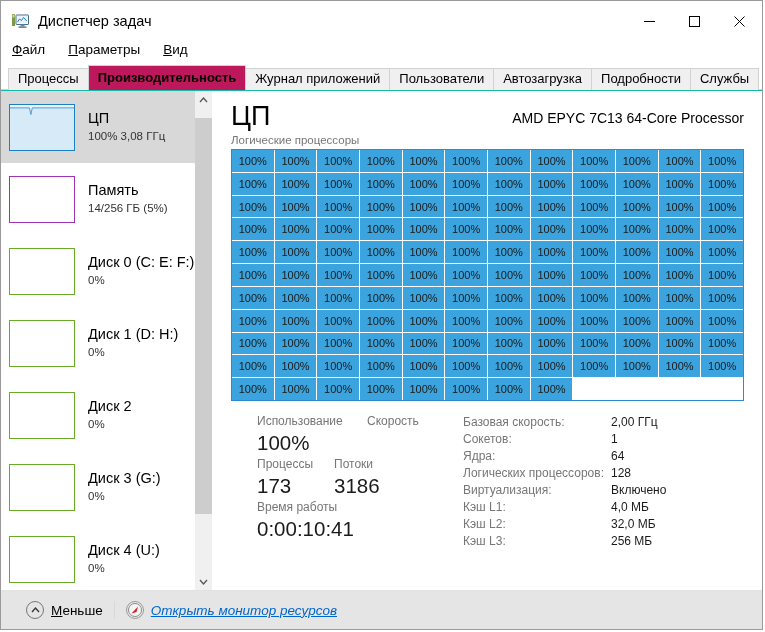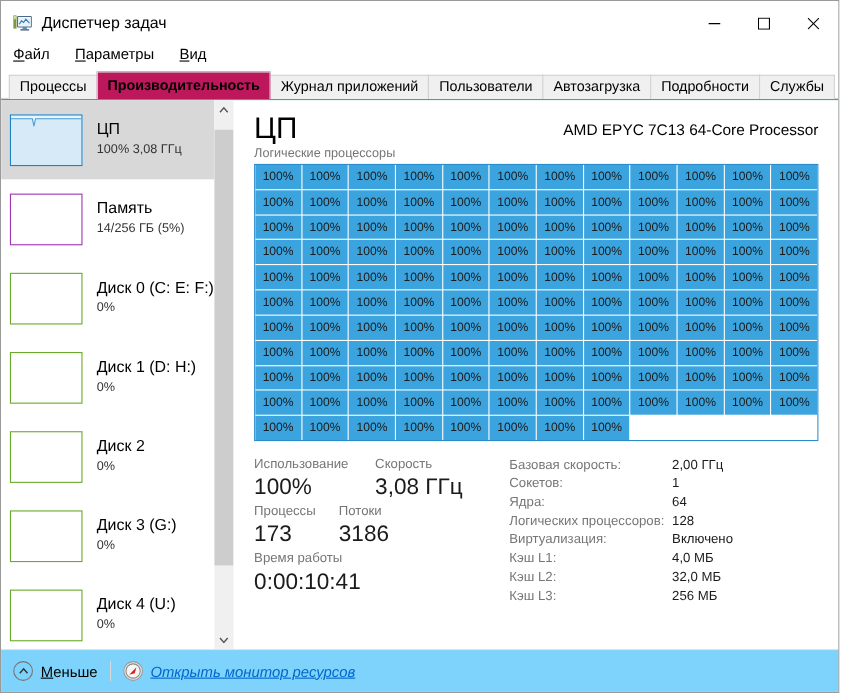--- a/index.html
+++ b/index.html
@@ -270,21 +270,21 @@
     color: #1b1b1b;
   }
   .cpu-cell.empty { background: #ffffff; }
 
   
   .stats {
     display: flex;
     margin-top: 12px;
   }
   .stats-left { width: 232px; flex: none; }
-  .stat-row { display: flex; }
+  .stat-row { display: flex; margin-left: 26px; }
   .stat-block { }
   .stat-label {
     font-size: 12px;
     color: #767676;
     line-height: 16px;
   }
   .stat-value {
     font-size: 20.5px;
     color: #1b1b1b;
     line-height: 27px;
@@ -305,23 +305,23 @@
     font-size: 12px;
     color: #1b1b1b;
   }
 
   
   .statusbar {
     height: 38px;
     flex: none;
     display: flex;
     align-items: center;
-    padding-left: 11px;
+    padding-left: 25px;
     border-top: 1px solid #e2e2e2;
-    background: #7dd3fc;
+    background: #e5e5e5;
   }
   .less-btn {
     display: flex;
     align-items: center;
   }
   .circle-ico {
     width: 16px;
     height: 16px;
     border-radius: 50%;
     border: 1px solid #767676;
@@ -648,21 +648,20 @@
 
       <div class="stats">
         <div class="stats-left">
           <div class="stat-row">
             <div class="stat-block" style="width:110px;">
               <div class="stat-label">Использование</div>
               <div class="stat-value">100%</div>
             </div>
             <div class="stat-block">
               <div class="stat-label">Скорость</div>
-              <div class="stat-value">3,08 ГГц</div>
             </div>
           </div>
           <div class="stat-row">
             <div class="stat-block" style="width:77px;">
               <div class="stat-label">Процессы</div>
               <div class="stat-value">173</div>
             </div>
             <div class="stat-block" style="width:73px;">
               <div class="stat-label">Потоки</div>
               <div class="stat-value">3186</div>

